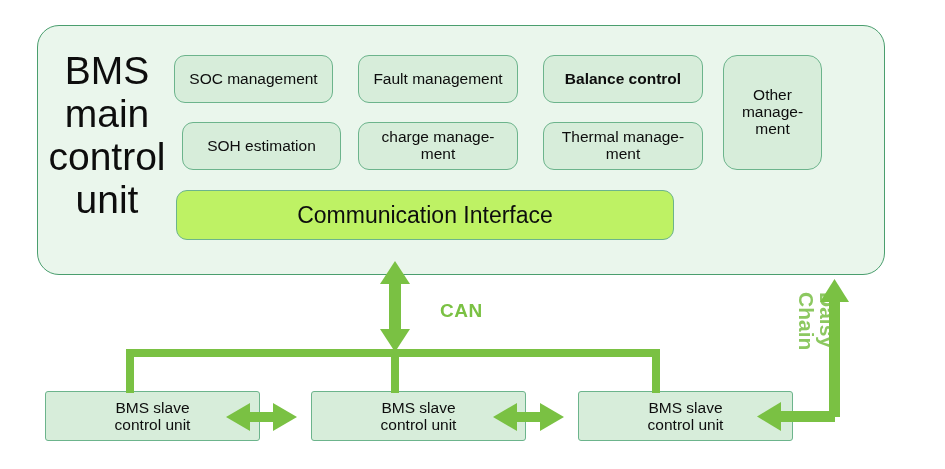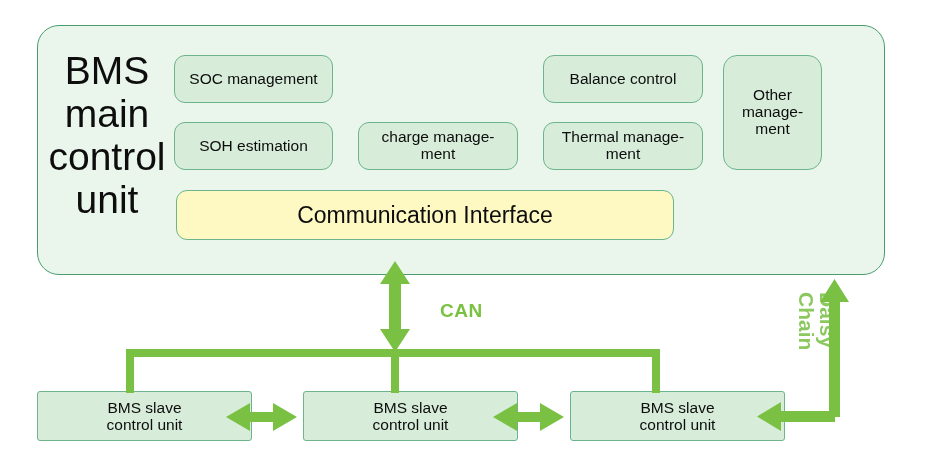--- a/index.html
+++ b/index.html
@@ -74,21 +74,21 @@
     font-size: 15.5px;
   }
 
   
   .comm-box {
     position: absolute;
     left: 176px;
     top: 190px;
     width: 498px;
     height: 50px;
-    background: #fef9c3;
+    background: #bef264;
     border: 1.4px solid #6cb48c;
     border-radius: 11px;
     box-sizing: border-box;
     display: flex;
     align-items: center;
     justify-content: center;
     font-size: 23px;
     color: #0d0d0d;
   }
 
@@ -103,20 +103,21 @@
     border-radius: 3px;
     box-sizing: border-box;
     display: flex;
     align-items: center;
     justify-content: center;
     text-align: center;
     font-size: 15.5px;
     line-height: 1.12;
     color: #0d0d0d;
     white-space: pre-line;
+    margin-left: 8px;
   }
 
   
   .can-label {
     position: absolute;
     left: 416px;
     top: 300px;
     font-size: 19px;
     font-weight: bold;
     color: #7ac143;
@@ -153,27 +154,28 @@
 
   <div class="main-box"></div>
 
   <div class="main-title">BMS
 main
 control
 unit</div>
 
   <div class="fn-box" style="left:174px; top:55px; width:159px; height:48px;">SOC management</div>
 
-  <div class="fn-box" style="left:174px; top:122px; width:159px; height:48px;">SOH estimation</div>
-
+  <div class="fn-box" style="left:182px; top:122px; width:159px; height:48px;">SOH estimation</div>
+
+  <div class="fn-box" style="left:358px; top:55px; width:160px; height:48px;">Fault management</div>
 
   <div class="fn-box" style="left:358px; top:122px; width:160px; height:48px;">charge manage-
 ment</div>
 
-  <div class="fn-box" style="left:543px; top:55px; width:160px; height:48px;">Balance control</div>
+  <div class="fn-box" style="left:543px; top:55px; width:160px; height:48px;font-weight:bold;">Balance control</div>
 
   <div class="fn-box" style="left:543px; top:122px; width:160px; height:48px;">Thermal manage-
 ment</div>
 
   <div class="fn-box fn-tall" style="left:723px; top:55px; width:99px; height:115px;">Other
 manage-
 ment</div>
 
   <div class="comm-box">Communication Interface</div>
 

